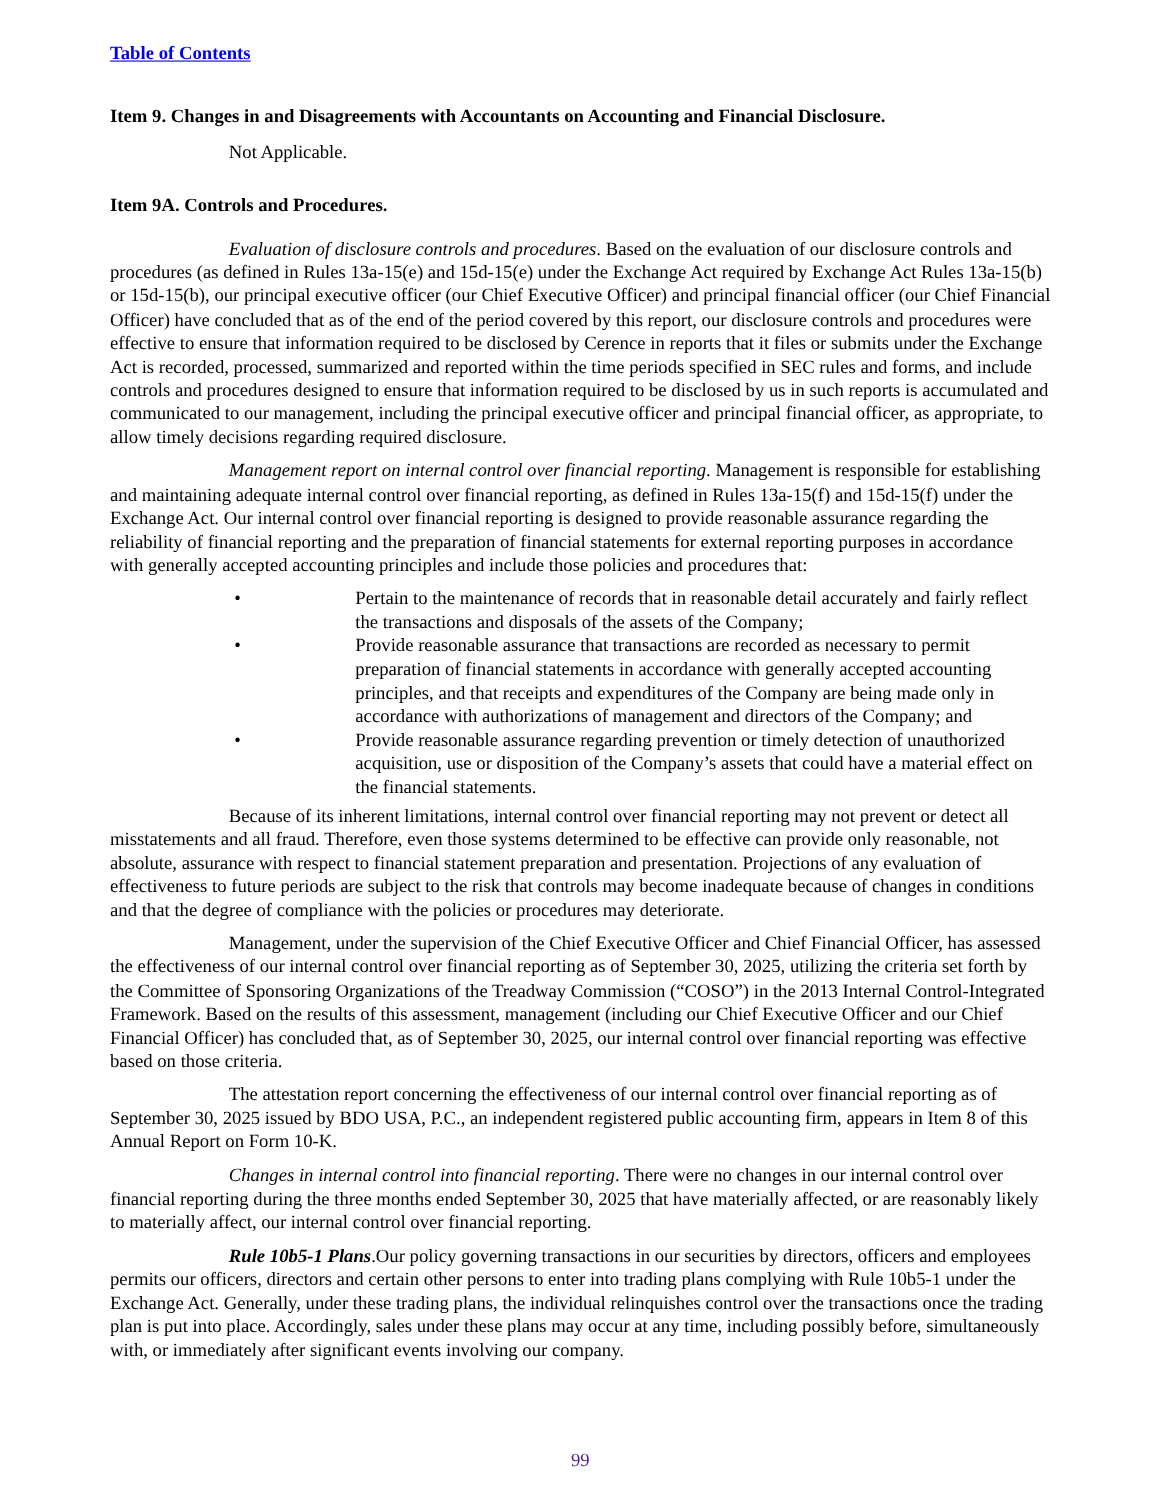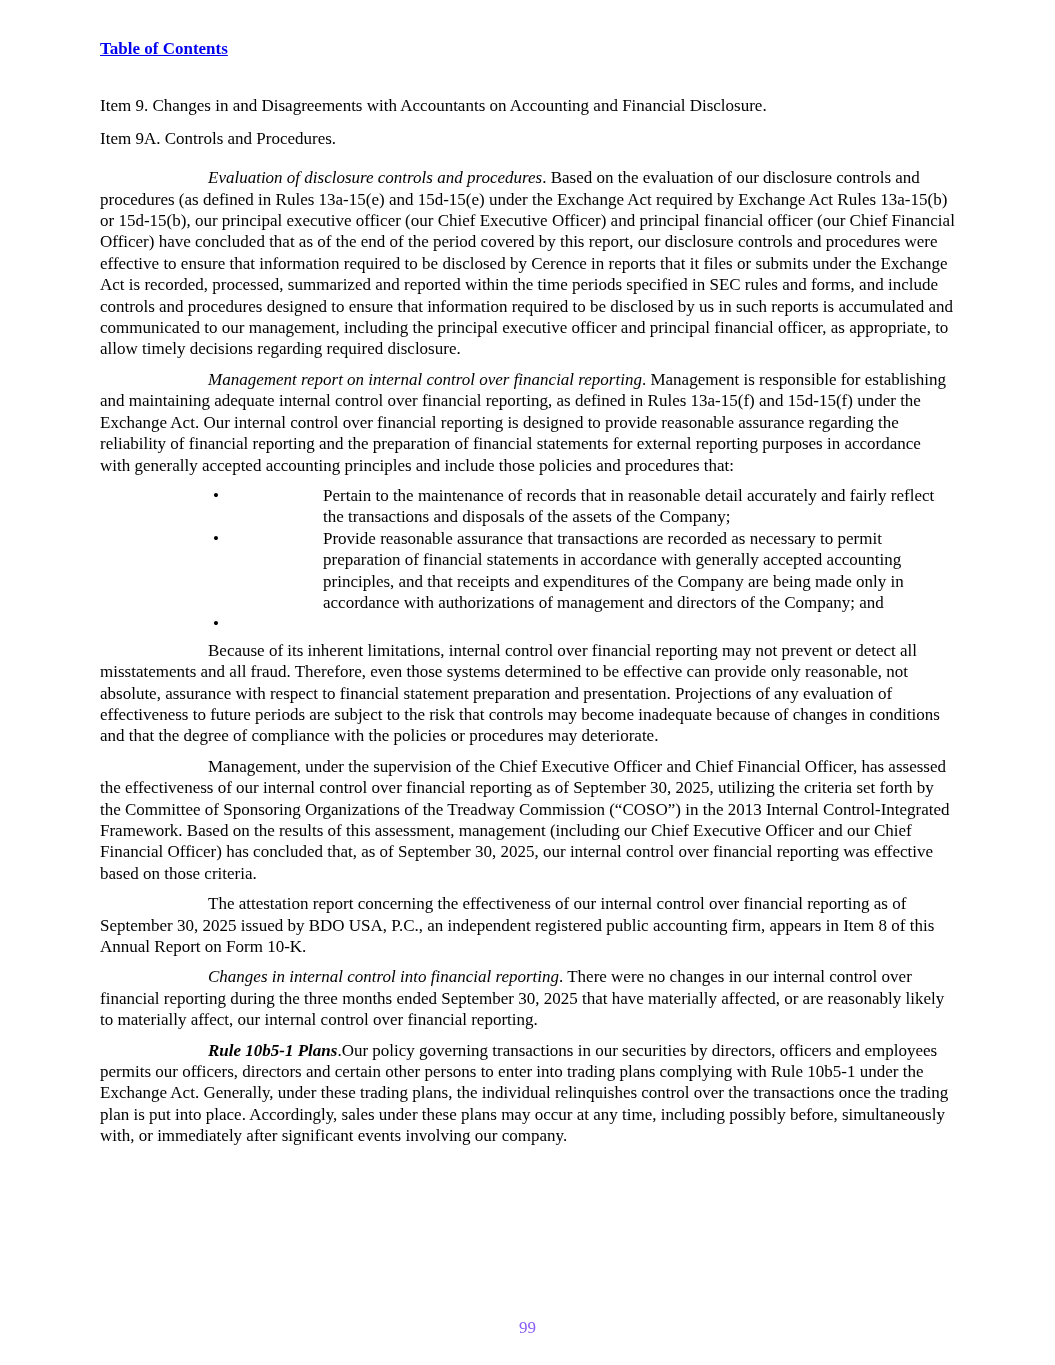--- a/index.html
+++ b/index.html
@@ -25,21 +25,21 @@
   .toc-link {
     display: inline-block;
     color: #0000EE;
     font-weight: bold;
     text-decoration: underline;
     margin: 0 0 36px 0;
     cursor: pointer;
   }
   .heading {
     font-size: 17px;
-    font-weight: normal;
+    font-weight: bold;
     margin: 0;
   }
   .h-item9    { margin: 0 0 11px 0; }
   .h-item9a   { margin: 0 0 18px 0; }
   .h-item9b   { margin: 24px 0 18px 0; }
   p.para {
     margin: 0 0 9px 0;
     text-indent: 108px;
     text-align: left;
   }
@@ -63,50 +63,52 @@
     flex: 1 1 auto;
     margin-left: 30px;
   }
   .footer-pageno {
     position: absolute;
     top: 1318px;
     left: 0;
     width: 1055px;
     text-align: center;
     font-size: 17px;
-    color: #8b5cf6;
+    color: #4c1d95;
   }
 </style>
 </head>
 <body>
 
 <div class="page">
 
   <a class="toc-link" href="#">Table of Contents</a>
 
   <div class="heading h-item9">Item 9. Changes in and Disagreements with Accountants on Accounting and Financial Disclosure.</div>
 
+  <p class="not-applicable">Not Applicable.</p>
 
   <div class="heading h-item9a">Item 9A. Controls and Procedures.</div>
 
   <p class="para"><span class="lead-italic">Evaluation of disclosure controls and procedures</span><span>. Based on the evaluation of our disclosure controls and procedures (as defined in Rules 13a-15(e) and 15d-15(e) under the Exchange Act required by Exchange Act Rules 13a-15(b) or 15d-15(b), our principal executive officer (our Chief Executive Officer) and principal financial officer (our Chief Financial Officer) have concluded that as of the end of the period covered by this report, our disclosure controls and procedures were effective to ensure that information required to be disclosed by Cerence in reports that it files or submits under the Exchange Act is recorded, processed, summarized and reported within the time periods specified in SEC rules and forms, and include controls and procedures designed to ensure that information required to be disclosed by us in such reports is accumulated and communicated to our management, including the principal executive officer and principal financial officer, as appropriate, to allow timely decisions regarding required disclosure.</span></p>
 
   <p class="para"><span class="lead-italic">Management report on internal control over financial reporting</span><span>. Management is responsible for establishing and maintaining adequate internal control over financial reporting, as defined in Rules 13a-15(f) and 15d-15(f) under the Exchange Act. Our internal control over financial reporting is designed to provide reasonable assurance regarding the reliability of financial reporting and the preparation of financial statements for external reporting purposes in accordance with generally accepted accounting principles and include those policies and procedures that:</span></p>
 
   <div class="bullets">
     <div class="bullet-row">
       <span class="bullet-marker">•</span>
       <span class="bullet-text">Pertain to the maintenance of records that in reasonable detail accurately and fairly reflect the transactions and disposals of the assets of the Company;</span>
     </div>
     <div class="bullet-row">
       <span class="bullet-marker">•</span>
       <span class="bullet-text">Provide reasonable assurance that transactions are recorded as necessary to permit preparation of financial statements in accordance with generally accepted accounting principles, and that receipts and expenditures of the Company are being made only in accordance with authorizations of management and directors of the Company; and</span>
     </div>
     <div class="bullet-row">
       <span class="bullet-marker">•</span>
+      <span class="bullet-text">Provide reasonable assurance regarding prevention or timely detection of unauthorized acquisition, use or disposition of the Company’s assets that could have a material effect on the financial statements.</span>
     </div>
   </div>
 
   <p class="para">Because of its inherent limitations, internal control over financial reporting may not prevent or detect all misstatements and all fraud. Therefore, even those systems determined to be effective can provide only reasonable, not absolute, assurance with respect to financial statement preparation and presentation. Projections of any evaluation of effectiveness to future periods are subject to the risk that controls may become inadequate because of changes in conditions and that the degree of compliance with the policies or procedures may deteriorate.</p>
 
   <p class="para">Management, under the supervision of the Chief Executive Officer and Chief Financial Officer, has assessed the effectiveness of our internal control over financial reporting as of September 30, 2025, utilizing the criteria set forth by the Committee of Sponsoring Organizations of the Treadway Commission (“COSO”) in the 2013 Internal Control-Integrated Framework. Based on the results of this assessment, management (including our Chief Executive Officer and our Chief Financial Officer) has concluded that, as of September 30, 2025, our internal control over financial reporting was effective based on those criteria.</p>
 
   <p class="para">The attestation report concerning the effectiveness of our internal control over financial reporting as of September 30, 2025 issued by BDO USA, P.C., an independent registered public accounting firm, appears in Item 8 of this Annual Report on Form 10-K.</p>
 
   <p class="para"><span class="lead-italic">Changes in internal control into financial reporting</span><span>. There were no changes in our internal control over financial reporting during the three months ended September 30, 2025 that have materially affected, or are reasonably likely to materially affect, our internal control over financial reporting.</span></p>

